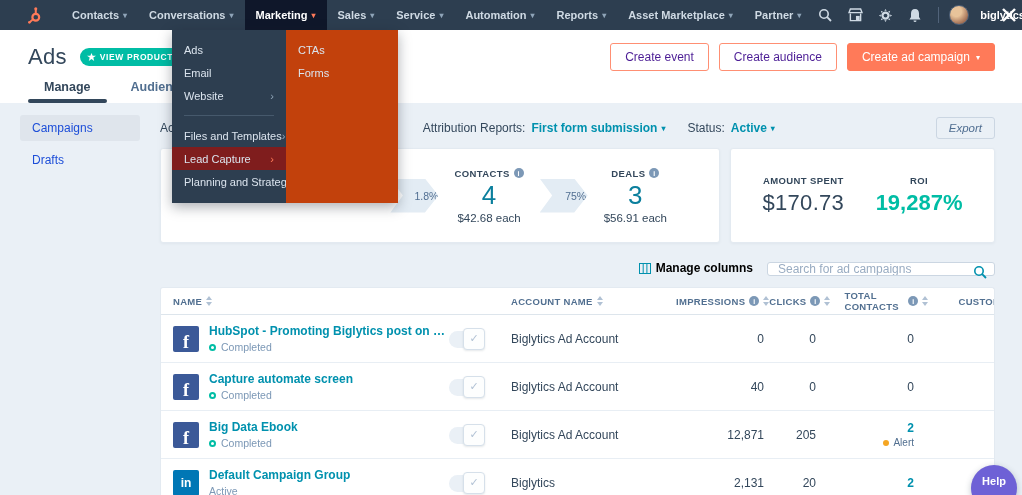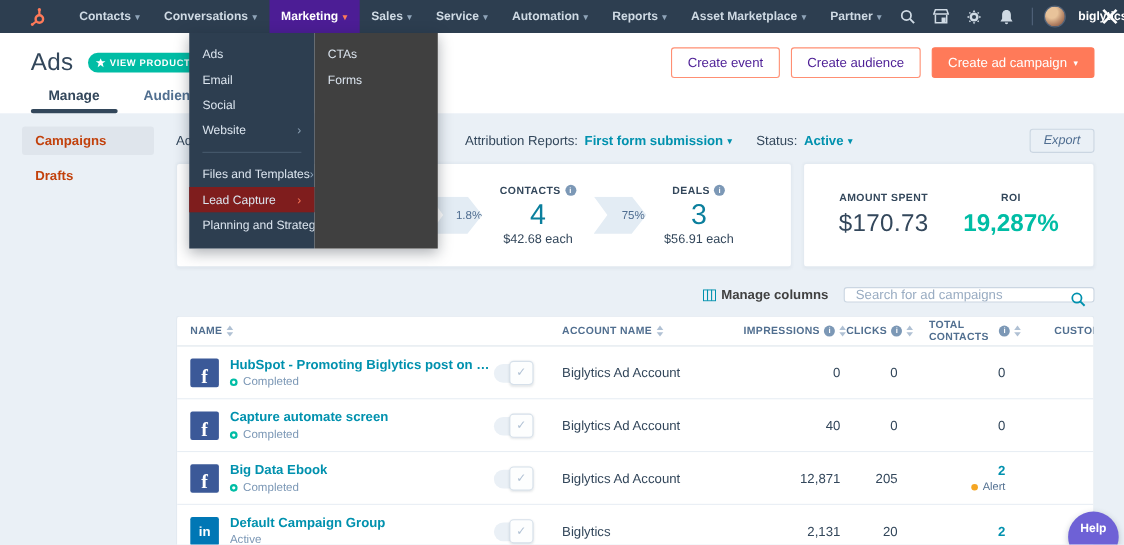--- a/index.html
+++ b/index.html
@@ -4,33 +4,33 @@
 <style>
   * { margin:0; padding:0; box-sizing:border-box; }
   html,body { width:1022px; height:495px; overflow:hidden; }
   body { font-family:"Liberation Sans", sans-serif; background:#eaf0f6; position:relative; color:#33475b; }
 
   
   .topnav { height:30px; background:#2d3e50; display:flex; align-items:center; padding:0 10px 0 26px; position:relative; z-index:40; }
   .logo { margin-right:18px; display:flex; align-items:center; }
   .nav-item { display:flex; align-items:center; gap:4px; color:#cfdae4; font-size:11px; font-weight:bold; padding:0 11px; height:30px; cursor:pointer; white-space:nowrap; }
   .nav-item .caret { font-size:8px; color:#8fa4b8; }
-  .nav-item.active { background:#4c1d95; color:#fff; }
+  .nav-item.active { background:#0f172a; color:#fff; }
   .nav-item.active .caret { color:#ff7a59; }
   .nav-right { margin-left:auto; display:flex; align-items:center; gap:4px; }
   .nav-icon { width:26px; height:30px; display:flex; align-items:center; justify-content:center; color:#cfdae4; cursor:pointer; }
   .nav-divider { width:1px; height:16px; background:#51637a; margin:0 6px; }
   .avatar { width:20px; height:20px; border-radius:50%; background:radial-gradient(circle at 35% 30%, #e8c39a 0 30%, #a8765a 70%, #6e4a38); border:1px solid #51637a; }
   .account-name { color:#fff; font-size:11px; font-weight:bold; margin:0 2px 0 7px; }
   .close-x { position:absolute; top:7px; right:5px; z-index:60; cursor:pointer; }
 
   
   .menu { position:absolute; left:172px; top:30px; z-index:50; display:flex; align-items:stretch; box-shadow:0 4px 12px rgba(20,30,40,.35); }
   .menu-main { width:114px; background:#2d3e50; padding:8px 0 10px; }
-  .menu-sub { width:112px; background:#404040; padding:8px 0; }
+  .menu-sub { width:112px; background:#c2410c; padding:8px 0; }
   .menu-item { height:23px; display:flex; align-items:center; justify-content:space-between; padding:0 12px; color:#dbe4ee; font-size:11px; cursor:pointer; white-space:nowrap; }
   .menu-item .marrow { color:#8fa4b8; font-size:11px; }
   .menu-item.active { background:#7f1d1d; }
   .menu-item.active .marrow { color:#ff7a59; }
   .menu-divider { height:1px; background:#46596c; margin:8px 12px; }
 
   
   .pagehead { background:#fff; padding:13px 27px 0 28px; height:73px; }
   .title-row { display:flex; align-items:center; }
   .page-title { font-size:22px; color:#33475b; font-weight:normal; letter-spacing:.3px; }
@@ -41,21 +41,21 @@
   .btn.solid { background:#ff7a59; border:1px solid #ff7a59; color:#fff; display:flex; align-items:center; gap:6px; }
   .btn.solid .caret { font-size:8px; }
   .tabs { display:flex; gap:32px; margin-top:9px; padding-left:12px; }
   .tab { font-size:12.5px; font-weight:bold; color:#516f90; padding:0 4px 9px; position:relative; cursor:pointer; }
   .tab.active { color:#33475b; }
   .tab.active::after { content:''; position:absolute; left:-12px; right:-12px; bottom:0; height:4px; background:#33475b; border-radius:2px; }
 
   
   .body-row { display:flex; padding:12px 27px 0 20px; }
   .sidebar { width:120px; margin-right:20px; flex:none; }
-  .side-item { font-size:12px; font-weight:bold; color:#c2410c; padding:6px 12px; border-radius:3px; margin-bottom:6px; cursor:pointer; }
+  .side-item { font-size:12px; font-weight:normal; color:#1d4ed8; padding:6px 12px; border-radius:3px; margin-bottom:6px; cursor:pointer; }
   .side-item.active { background:#dfe5ec; }
   .main { flex:1; min-width:0; }
 
   .filter-row { display:flex; align-items:center; height:26px; font-size:12px; }
   .flabel { color:#33475b; white-space:nowrap; }
   .flink { color:#0091ae; font-weight:bold; margin-left:6px; cursor:pointer; white-space:nowrap; display:flex; align-items:center; gap:4px; }
   .flink .caret { font-size:8px; }
   .grp-attr { margin-left:216px; display:flex; align-items:center; }
   .grp-status { margin-left:22px; display:flex; align-items:center; }
   .export-btn { margin-left:auto; background:#eaf0f6; border:1px solid #cbd6e2; color:#506e91; font-size:11.5px; padding:4px 12px; border-radius:3px; cursor:pointer;font-style:italic; }
@@ -67,21 +67,21 @@
   .fun-arrow { width:48px; height:34px; background:#e3ecf4; clip-path:polygon(0 0,72% 0,100% 50%,72% 100%,0 100%,26% 50%); display:flex; align-items:center; justify-content:center; font-size:10.5px; color:#506e91; }
   .fun-arrow span { margin-left:24px; }
   .stat { text-align:center; }
   .stat-label { font-size:9.5px; font-weight:bold; letter-spacing:.4px; color:#33475b; display:flex; align-items:center; justify-content:center; gap:4px; }
   .stat-num { font-size:26px; color:#0b7f9d; margin-top:1px; }
   .stat-sub { font-size:11.5px; color:#33475b; margin-top:1px; }
   .spend-val { font-size:22px; color:#33475b; margin-top:4px; letter-spacing:.3px; }
   .roi-val { font-size:22px; font-weight:bold; color:#00bda5; margin-top:4px; }
 
   .toolbar-row { display:flex; align-items:center; justify-content:flex-end; gap:14px; margin-top:16px; }
-  .manage-cols { display:flex; align-items:center; gap:5px; color:#404040; font-size:12px; font-weight:bold; cursor:pointer; }
+  .manage-cols { display:flex; align-items:center; gap:5px; color:#000000; font-size:12px; font-weight:bold; cursor:pointer; }
   .search-wrap { position:relative; }
   .search-input { width:228px; height:14px; border:1px solid #cbd6e2; border-radius:3px; padding:0 30px 0 10px; font-size:12px; color:#33475b; font-family:"Liberation Sans",sans-serif; }
   .search-input::placeholder { color:#99acc2; }
   .search-btn { position:absolute; right:8px; top:6px; cursor:pointer; }
 
   
   .table-card { margin-top:10px; background:#fff; border:1px solid #e3eaf1; border-bottom:none; border-radius:3px 3px 0 0; overflow:hidden; }
   .trow { display:flex; align-items:center; }
   .thead { height:27px; border-bottom:1px solid #dde5ec; }
   .th { font-size:9.5px; font-weight:bold; letter-spacing:.3px; color:#516f90; display:flex; align-items:center; }
@@ -210,23 +210,20 @@
 
 <div class="menu">
   <div class="menu-main">
     <div class="menu-item">
         <span>Ads</span>
       </div>
     <div class="menu-item">
         <span>Email</span>
       </div>
     <div class="menu-item">
-        <span>Social</span>
-      </div>
-    <div class="menu-item">
         <span>Website</span>
         <span class="marrow">›</span>
       </div>
     <div class="menu-divider"></div>
     <div class="menu-item">
         <span>Files and Templates</span>
         <span class="marrow">›</span>
       </div>
     <div class="menu-item active">
         <span>Lead Capture</span>

